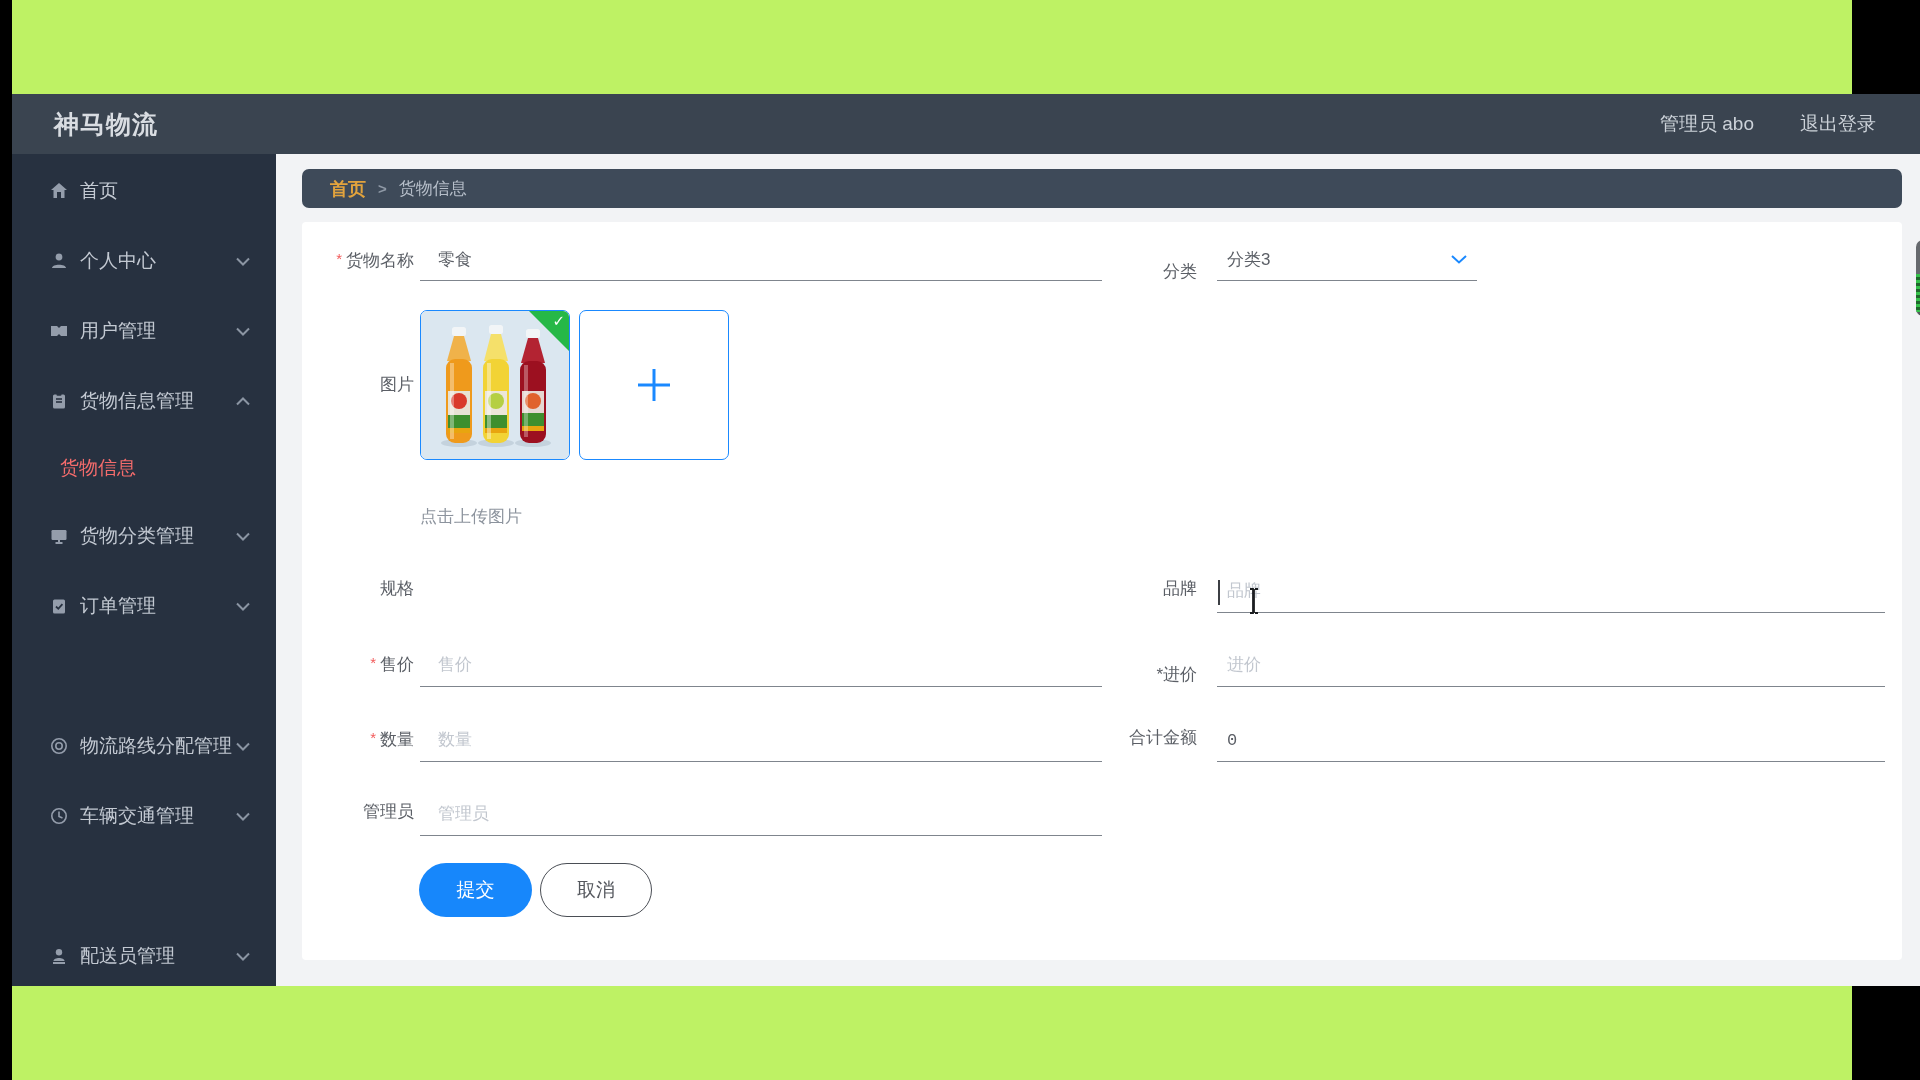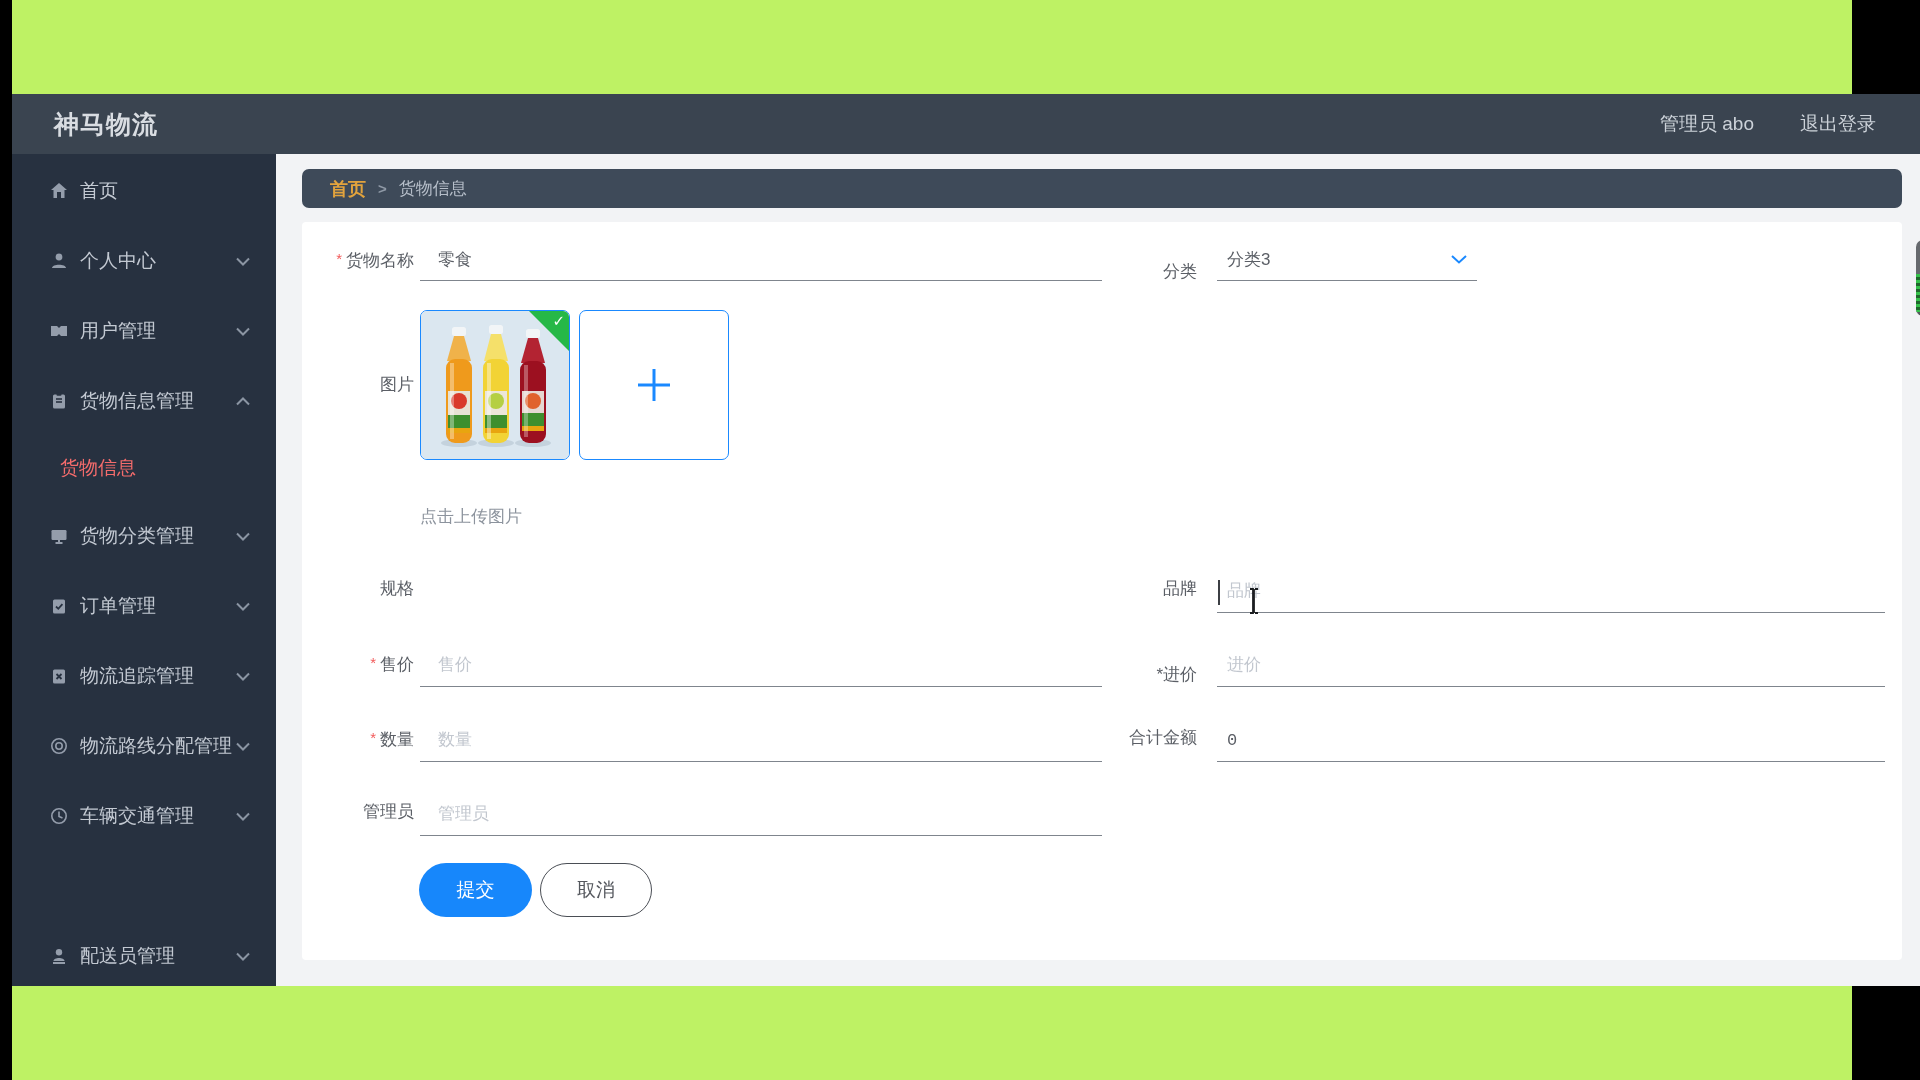--- a/index.html
+++ b/index.html
@@ -174,32 +174,20 @@
               <rect class="fill" x="4" y="3.5" width="12" height="14" rx="1.5"></rect>
               <polyline points="7,10.5 9.3,12.8 13.4,8.2" fill="none" stroke="#273140" stroke-width="1.8"></polyline>
             </svg>
         </span>
         <span>订单管理</span>
         <svg class="chev" viewBox="0 0 14 9">
             <polyline points="1,1.5 7,7.5 13,1.5"></polyline>
           </svg>
       </div>
 
-      <div class="side-item it7">
-        <span class="s-icon">
-          <svg class="glyph" width="20" height="20" viewBox="0 0 20 20">
-              <rect class="fill" x="4" y="3.5" width="12" height="14" rx="1.5"></rect>
-              <path d="M7.5 8 L12.5 13 M12.5 8 L7.5 13" stroke="#273140" stroke-width="1.8"></path>
-            </svg>
-        </span>
-        <span>物流追踪管理</span>
-        <svg class="chev" viewBox="0 0 14 9">
-            <polyline points="1,1.5 7,7.5 13,1.5"></polyline>
-          </svg>
-      </div>
 
       <div class="side-item it8">
         <span class="s-icon">
           <svg class="glyph" width="20" height="20" viewBox="0 0 20 20">
               <circle cx="10" cy="10" r="7.2"></circle>
               <circle cx="10" cy="10" r="3.2"></circle>
             </svg>
         </span>
         <span>物流路线分配管理</span>
         <svg class="chev" viewBox="0 0 14 9">

